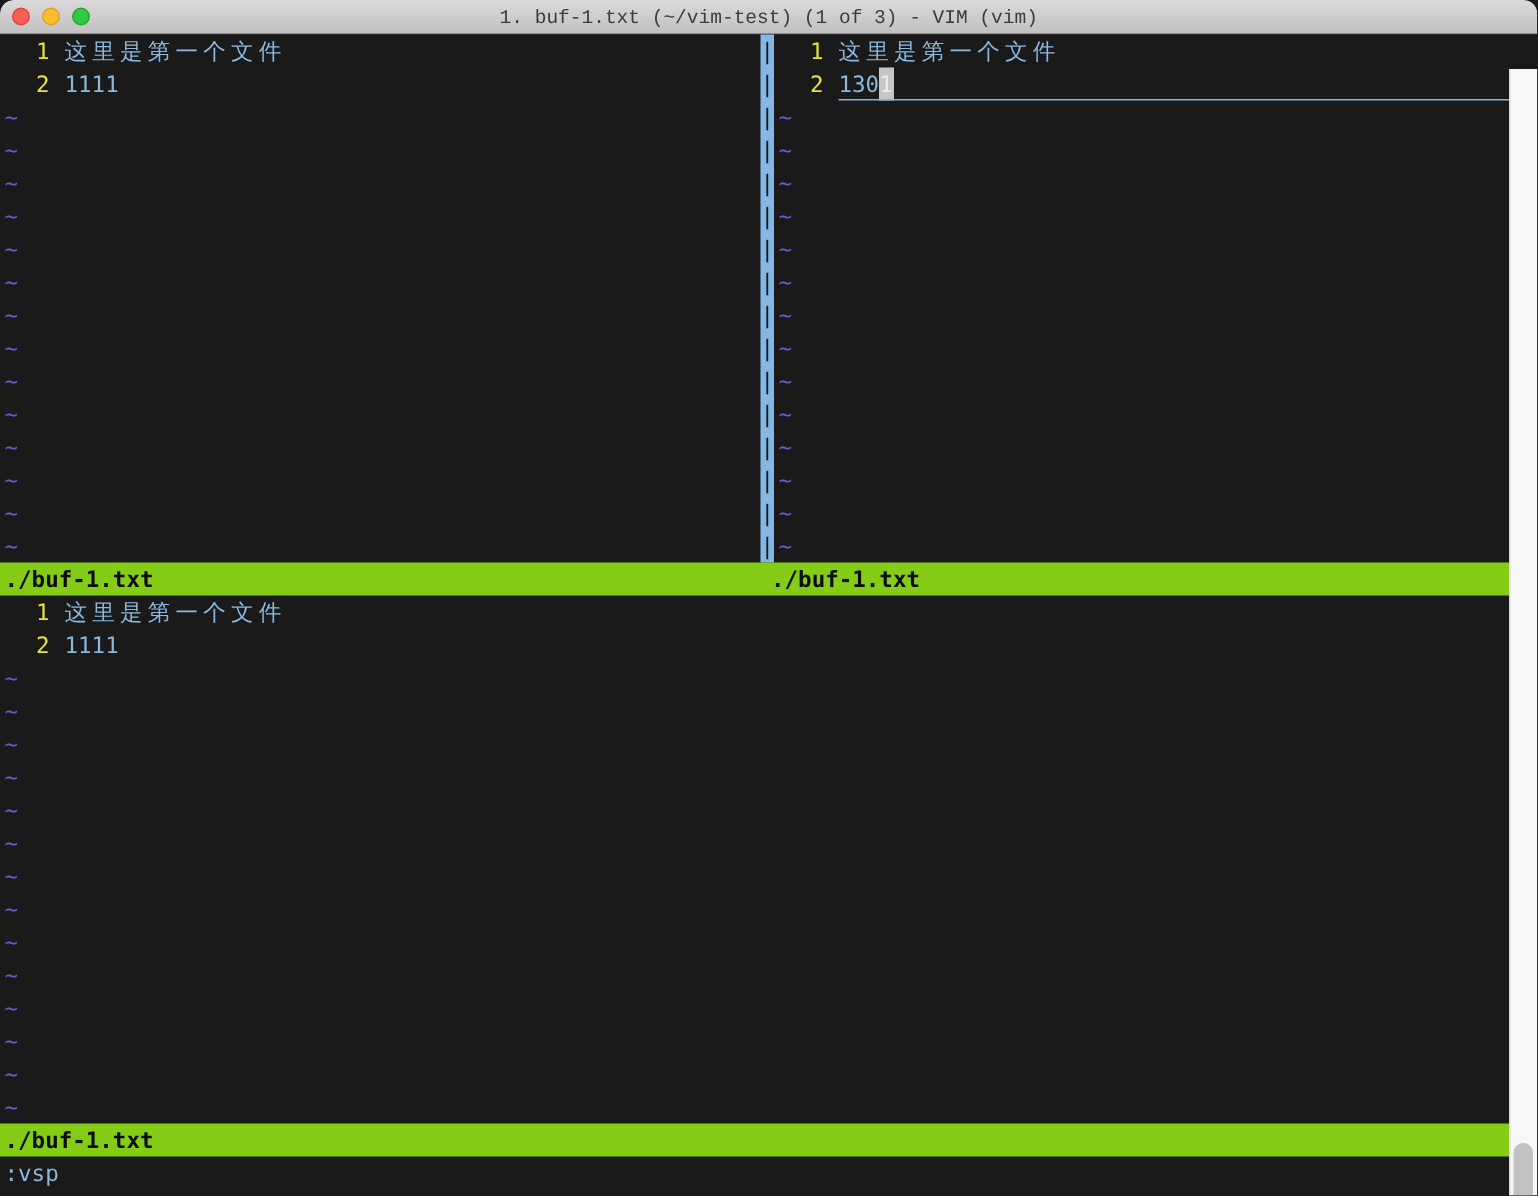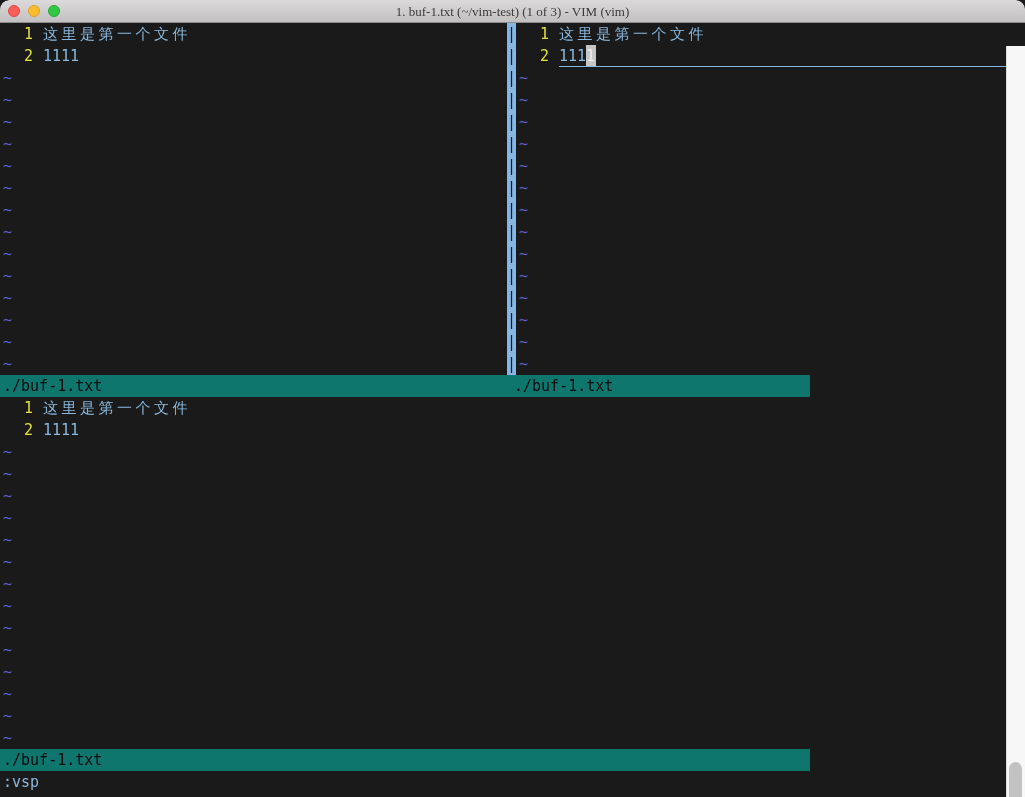--- a/index.html
+++ b/index.html
@@ -19,21 +19,21 @@
     border-radius: 9px 9px 0 0;
   }
   .traffic { position: absolute; top: 5px; left: 8px; display: flex; gap: 8px; }
   .light { width: 12px; height: 12px; border-radius: 50%; }
   .light.red    { background: #f75f58; border: 1px solid #e1443e; }
   .light.yellow { background: #f9bd2e; border: 1px solid #dfa023; }
   .light.green  { background: #32c744; border: 1px solid #24a732; }
   .title-text {
     position: absolute; left: 0; right: 0; top: 0; height: 35px;
     line-height: 23px; text-align: center;
-    font-family: Liberation Serif, serif; font-size: 13px; color: #3b3b3b;
+    font-family: Liberation Mono, monospace; font-size: 13px; color: #3b3b3b;
   }
 
   
   .term { position: absolute; left: 0; top: 23px; width: 1025px; height: 774px; background: #1a1a1a; padding-left: 19px; }
 
   .row { height: 22px; line-height: 22px; font-size: 15px; white-space: pre; padding-left: 3px; }
   .lnum { display: inline-block; width: 30px; margin-right: 10px; text-align: right; color: #e5e13d; }
   .txt  { color: #8ab8de; }
   .cjk  { letter-spacing: 3.5px; }
   .tilde { color: #6161d6; }
@@ -43,22 +43,22 @@
   .pane-top-right { left: 516px; top: 0; width: 490px; height: 352px; }
   .pane-bottom    { left: 0; top: 374px; width: 1006px; height: 352px; }
 
   .vsep {
     position: absolute; left: 507px; top: 0; width: 9px; height: 352px;
     background: #85b7e6; overflow: hidden;
   }
   .sep-row { height: 22px; line-height: 22px; font-size: 15px; color: #1a1a1a; text-align: center; padding-left: 0; }
 
   .statusline {
-    position: absolute; left: 0; width: 810px; height: 22px;
-    background: #0f766e; color: #0c0c0c; font-size: 15px; line-height: 22px; white-space: pre;
+    position: absolute; left: 0; width: 1006px; height: 22px;
+    background: #84cc16; color: #0c0c0c; font-size: 15px; line-height: 22px; white-space: pre; font-weight: bold;
   }
   .statusline .status-left { position: absolute; left: 3px; top: 0; }
   .statusline .status-right { position: absolute; left: 514px; top: 0; }
   .status-top    { top: 352px; }
   .status-bottom { top: 726px; }
 
   .cmdline {
     position: absolute; left: 0; top: 748px; width: 1006px; height: 22px;
     color: #8ab8de; font-size: 15px; line-height: 22px; padding-left: 3px; white-space: pre;
   }
@@ -134,21 +134,21 @@
         <div class="sep-row">|</div>
         <div class="sep-row">|</div>
         <div class="sep-row">|</div>
         <div class="sep-row">|</div>
         <div class="sep-row">|</div>
         <div class="sep-row">|</div>
       </div>
 
     <div class="pane pane-top-right">
       <div class="row"><span class="lnum">1</span><span class="txt cjk">这里是第一个文件</span></div>
-      <div class="row cursorline-row"><span class="lnum">2</span><span class="txt">111</span><span class="cursor-block">1</span><span class="cursorline-underline"></span></div>
+      <div class="row cursorline-row"><span class="lnum">2</span><span class="txt">130</span><span class="cursor-block">1</span><span class="cursorline-underline"></span></div>
       <div>
           <div class="row"><span class="tilde">~</span></div>
           <div class="row"><span class="tilde">~</span></div>
           <div class="row"><span class="tilde">~</span></div>
           <div class="row"><span class="tilde">~</span></div>
           <div class="row"><span class="tilde">~</span></div>
           <div class="row"><span class="tilde">~</span></div>
           <div class="row"><span class="tilde">~</span></div>
           <div class="row"><span class="tilde">~</span></div>
           <div class="row"><span class="tilde">~</span></div>

